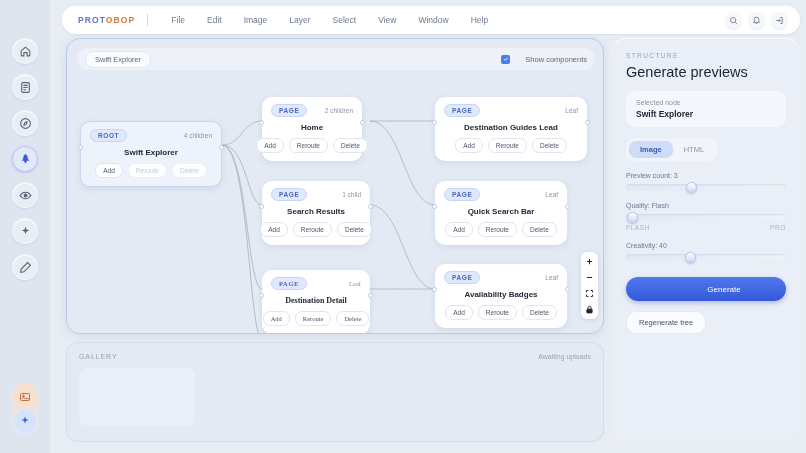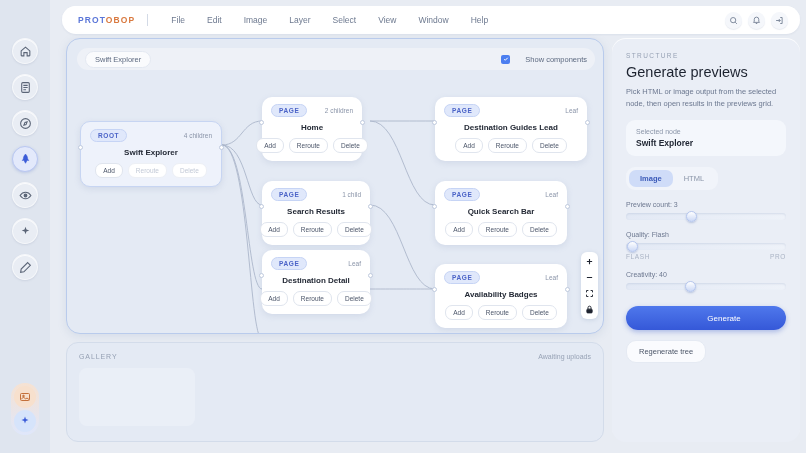--- a/index.html
+++ b/index.html
@@ -408,21 +408,21 @@
         <span class="meta">Leaf</span>
       </div>
       <div class="node-title">Quick Search Bar</div>
       <div class="node-actions">
         <span class="nbtn">Add</span>
         <span class="nbtn">Reroute</span>
         <span class="nbtn">Delete</span>
       </div>
     </div>
 
-    <div class="node" style="left:195px; top:211px; width:108px;">
+    <div class="node" style="left:195px; top:231px; width:108px;font-family:Liberation Serif, serif;">
       <div class="port l"></div>
       <div class="port r"></div>
       <div class="node-head">
         <span class="badge">PAGE</span>
         <span class="meta">Leaf</span>
       </div>
       <div class="node-title">Destination Detail</div>
       <div class="node-actions">
         <span class="nbtn">Add</span>
         <span class="nbtn">Reroute</span>
@@ -475,21 +475,20 @@
   <div class="gal-head">
     <span class="gal-title">GALLERY</span>
     <span class="gal-status">Awaiting uploads</span>
   </div>
   <div class="gal-tile"></div>
 </div>
 
 <div class="side">
   <div class="kicker">STRUCTURE</div>
   <div class="h1">Generate previews</div>
-  <div class="desc">Pick HTML or image output from the selected node, then open results in the previews grid.</div>
 
   <div class="selcard">
     <div class="sel-label">Selected node</div>
     <div class="sel-value">Swift Explorer</div>
   </div>
 
   <div class="seg">
     <div class="seg-btn on">Image</div>
     <div class="seg-btn">HTML</div>
   </div>

